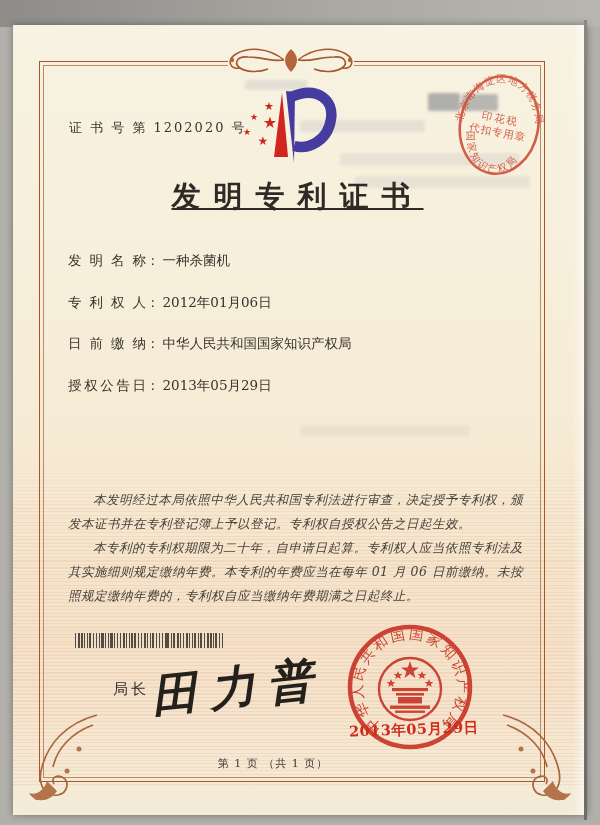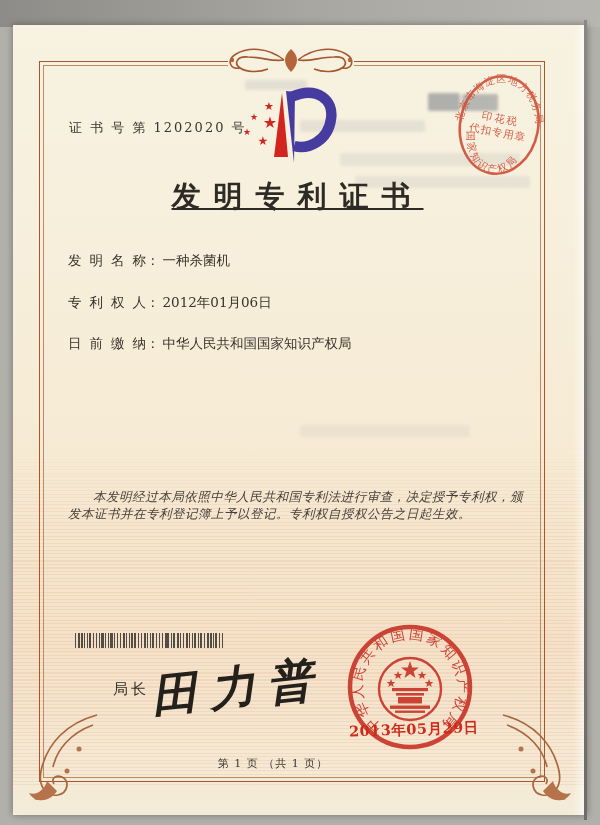--- a/index.html
+++ b/index.html
@@ -45,21 +45,21 @@
     transform:rotate(11deg);opacity:.88;}
   .title{position:absolute;left:26px;top:152px;width:504px;margin:0;
     text-align:center;font-size:29px;font-weight:600;color:#2e2a25;
     letter-spacing:13px;text-indent:13px;white-space:nowrap;text-decoration:underline;}
   .fields{position:absolute;left:55px;top:227px;width:470px;}
   .field{height:14px;margin-bottom:27.5px;font-size:13.5px;color:#38322b;white-space:nowrap;}
   .flabel{display:inline-block;width:78px;text-align:justify;text-align-last:justify;
     vertical-align:top;}
   .fcolon{margin:0 3px 0 0;}
   .paras{position:absolute;left:55px;top:463px;width:455px;}
-  .paras p{margin:0;font-size:12.5px;line-height:17px;text-indent:2em;
+  .paras p{margin:0;font-size:12.5px;line-height:24px;text-indent:2em;
     font-style:italic;color:#46403a;letter-spacing:.5px;text-align:justify;}
   .barcode{position:absolute;left:62px;top:608px;width:148px;height:15px;opacity:.82;
     background:
       repeating-linear-gradient(90deg,#2f2d2b 0 1.5px,transparent 1.5px 3px),
       repeating-linear-gradient(90deg,#2f2d2b 0 1px,transparent 1px 7px),
       repeating-linear-gradient(90deg,transparent 0 4px,#2f2d2b 4px 5.5px,transparent 5.5px 11px);}
   .sig-title{position:absolute;left:100px;top:655px;font-size:15px;color:#332e28;letter-spacing:3px;}
   .sig-name{position:absolute;left:138px;top:632px;font-size:46px;font-weight:bold;
     font-style:italic;color:#24211d;letter-spacing:12px;transform:rotate(-6deg);white-space:nowrap;}
   .seal{position:absolute;left:322px;top:584px;width:150px;height:150px;opacity:.93;}
@@ -166,24 +166,28 @@
     <div class="fields">
       <div class="field">
         <span class="flabel">发明名称</span><span class="fcolon">：</span><span class="fvalue">一种杀菌机</span>
       </div>
       <div class="field">
         <span class="flabel">专利权人</span><span class="fcolon">：</span><span class="fvalue">2012年01月06日</span>
       </div>
       <div class="field">
         <span class="flabel">日前缴纳</span><span class="fcolon">：</span><span class="fvalue">中华人民共和国国家知识产权局</span>
       </div>
+      <div class="field">
+        <span class="flabel">授权公告日</span><span class="fcolon">：</span><span class="fvalue">2013年05月29日</span>
+      </div>
     </div>
 
     <div class="paras">
       <p>本发明经过本局依照中华人民共和国专利法进行审查，决定授予专利权，颁发本证书并在专利登记簿上予以登记。专利权自授权公告之日起生效。</p>
+      <p>本专利的专利权期限为二十年，自申请日起算。专利权人应当依照专利法及其实施细则规定缴纳年费。本专利的年费应当在每年 01 月 06 日前缴纳。未按照规定缴纳年费的，专利权自应当缴纳年费期满之日起终止。</p>
     </div>
 
     <div class="barcode"></div>
 
     <div class="sig-title">局长</div>
     <div class="sig-name">田力普</div>
 
     <svg class="seal" viewBox="0 0 150 150">
       <defs>
         <path id="tp-seal" d="M 47.5,117.3 A 48,48 0 1 1 102.5,117.3" fill="none"></path>

